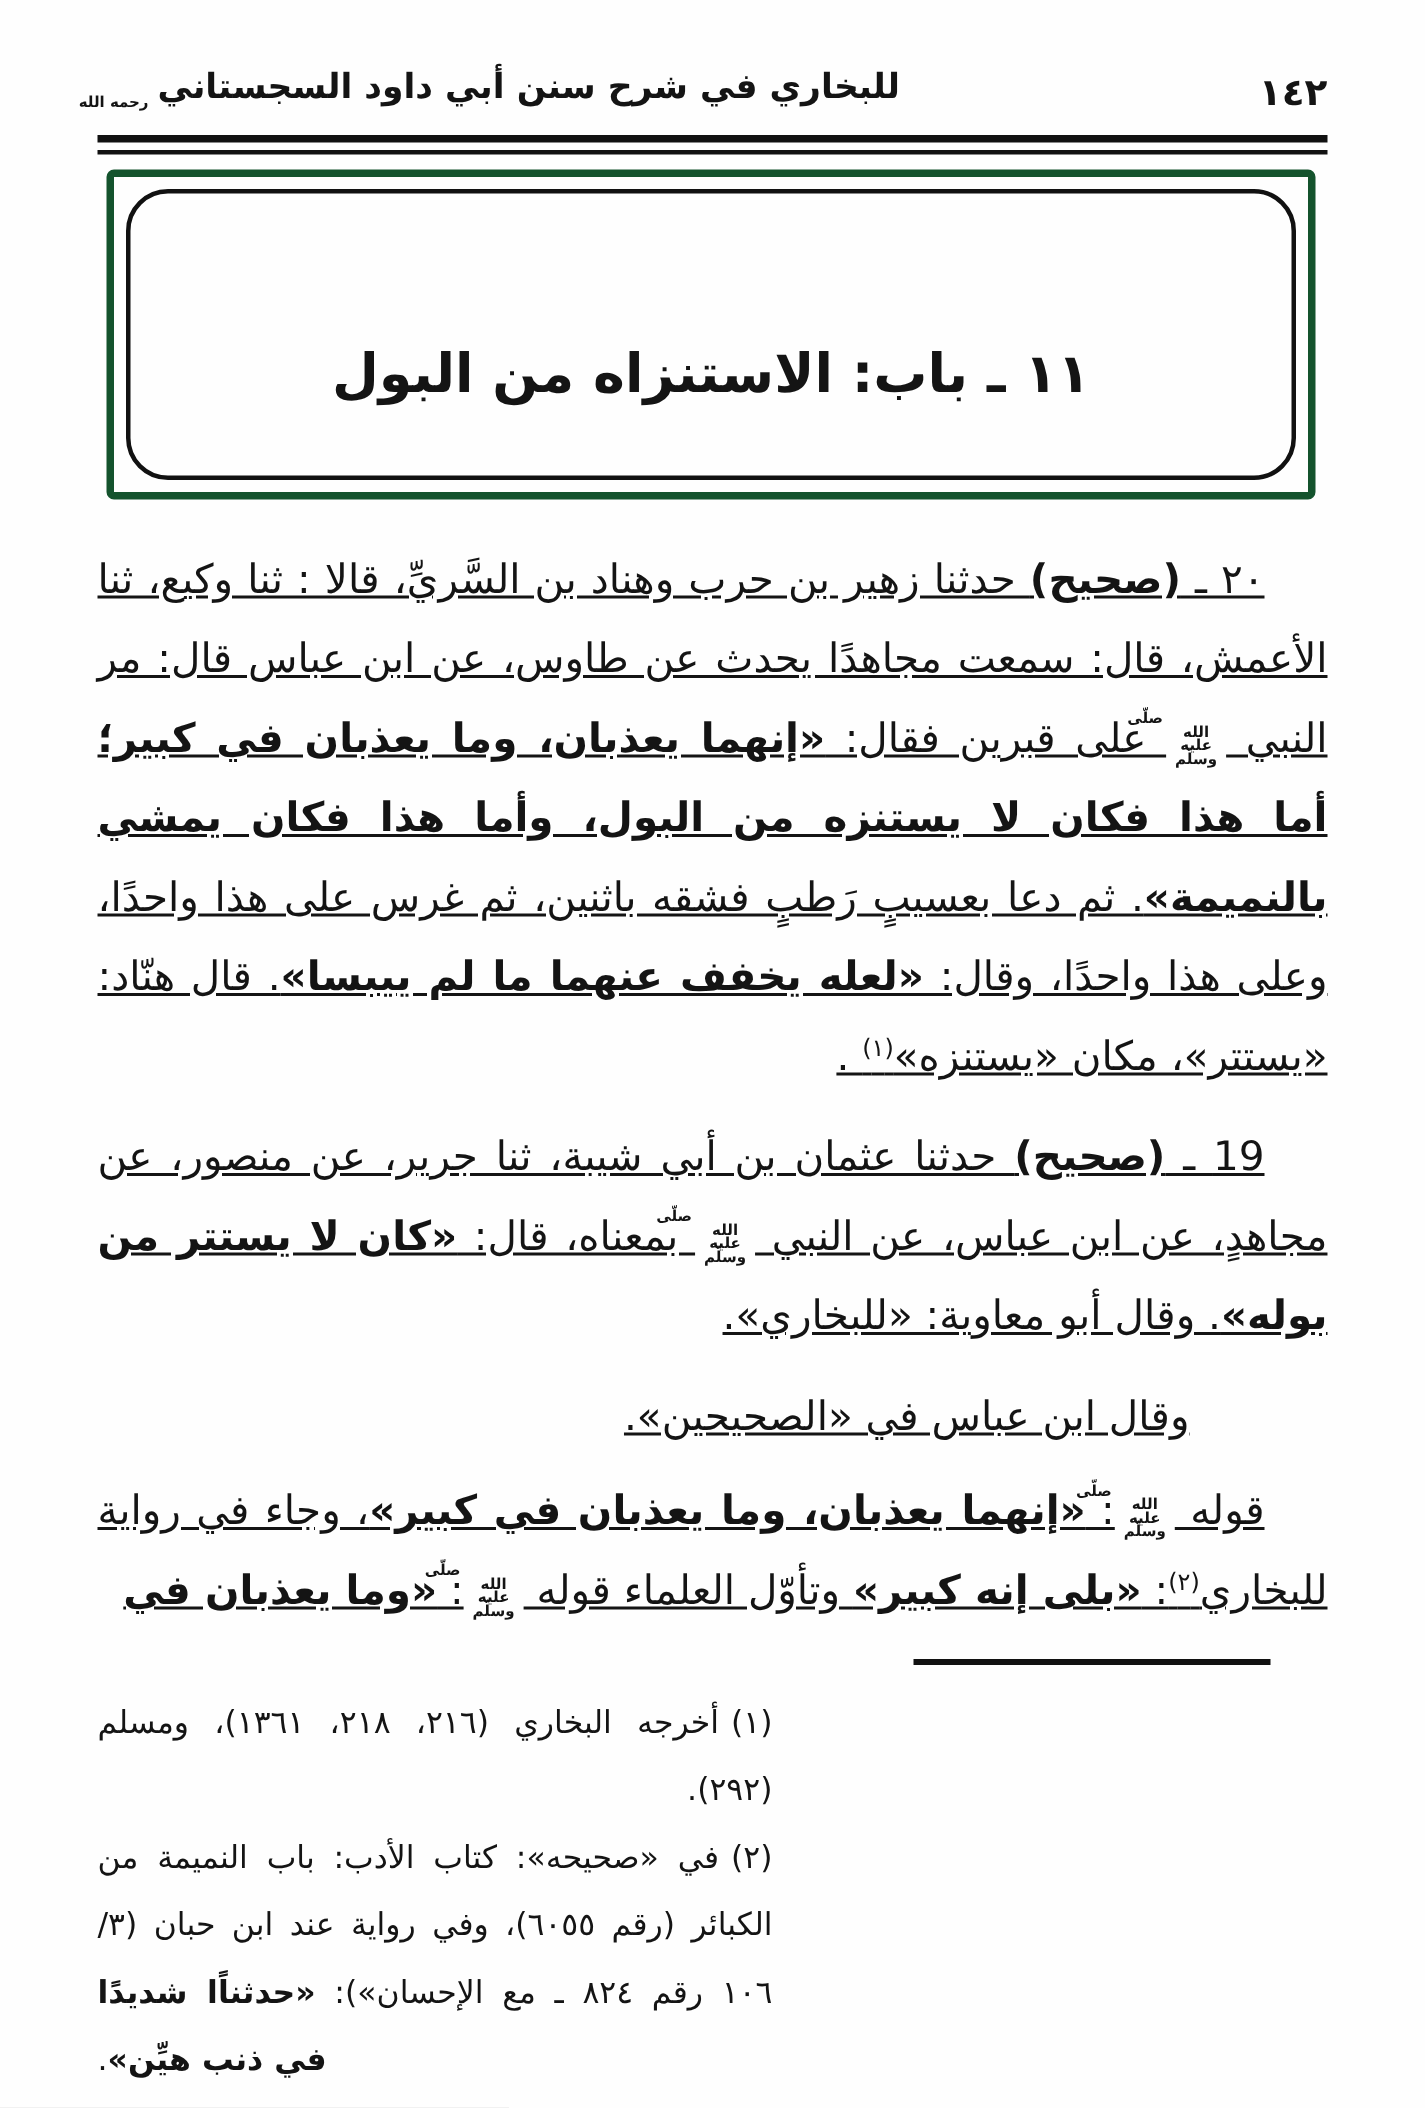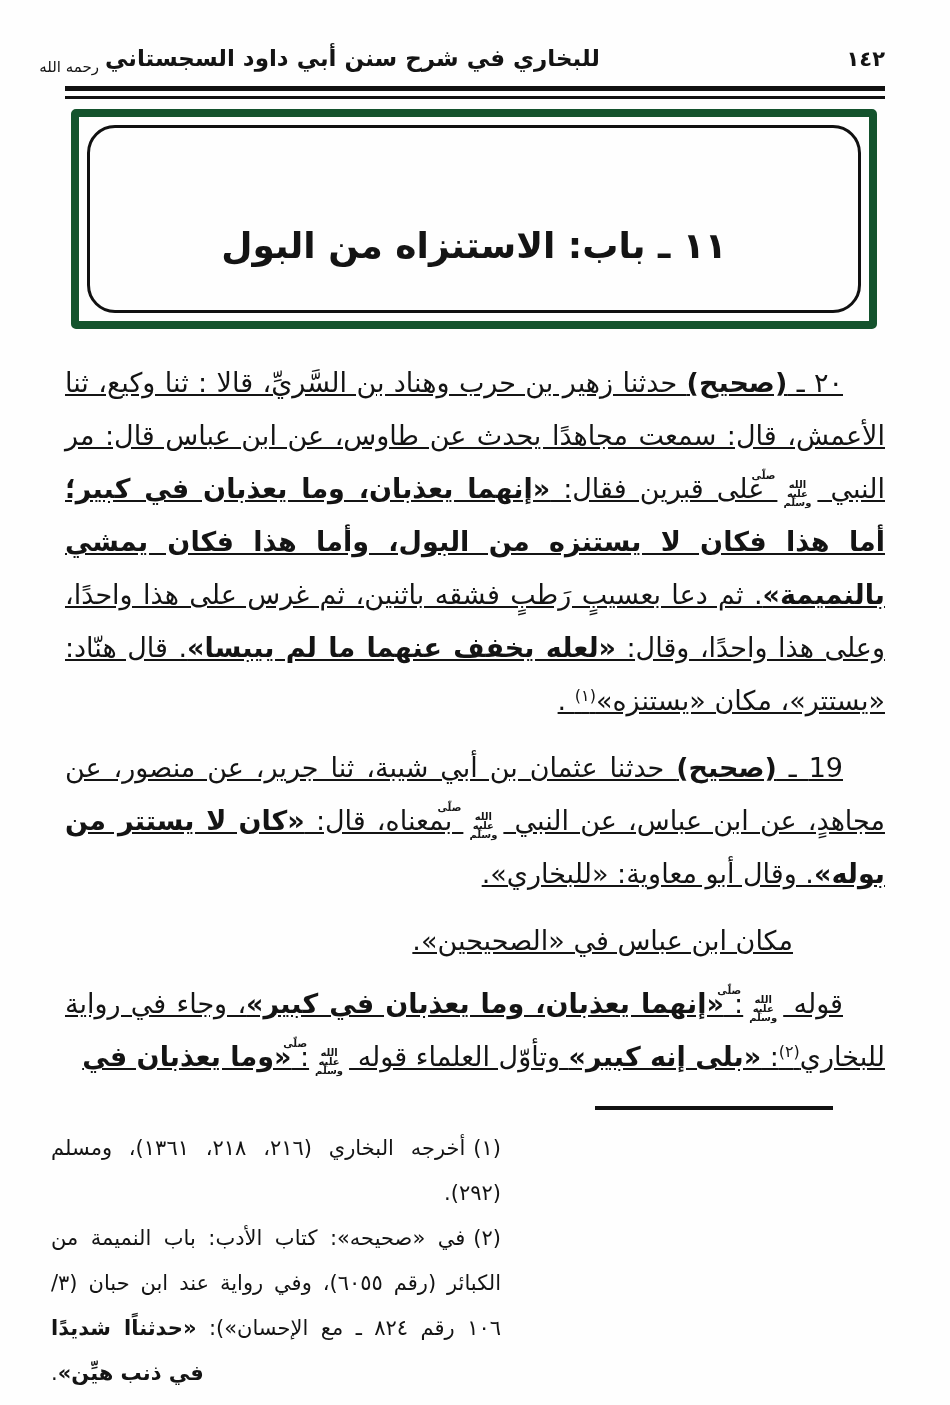--- a/index.html
+++ b/index.html
@@ -11,31 +11,31 @@
     font-family:"DejaVu Sans",sans-serif;
     direction:rtl;
     box-sizing:border-box;
     padding:45px 65px 0 65px;
     overflow:hidden;
   }
   
   .header{display:flex;justify-content:space-between;align-items:flex-start;}
   .header-title{font-size:23px;font-weight:700;letter-spacing:0;white-space:nowrap;}
   .ornament{
-    display:inline-block;width:34px;font-size:15px;line-height:9px;
-    font-weight:400;text-align:left;vertical-align:-6px;margin-right:6px;
+    display:inline-block;width:34px;font-size:10px;line-height:9px;
+    font-weight:700;text-align:left;vertical-align:-6px;margin-right:6px;
   }
-  .page-number{font-size:21px;font-weight:700;margin-left:40px;margin-top:2px;}
+  .page-number{font-size:25px;font-weight:700;margin-left:40px;margin-top:2px;}
   .rules{margin-top:14px;}
   .rule-thick{height:5px;background:#111;}
   .rule-thin{height:3px;background:#111;margin-top:5px;}
   
   .chapter-box{
     margin:10px 8px 0 6px;height:220px;box-sizing:border-box;
-    border:8px solid #14532d;border-radius:5px;padding:8px;
+    border:5px solid #14532d;border-radius:5px;padding:8px;
     background:#fefefe;
   }
   .chapter-inner{
     height:100%;box-sizing:border-box;
     border:3px solid #111;border-radius:28px;
     display:flex;align-items:center;justify-content:center;
   }
   .chapter-title{font-size:36px;font-weight:700;padding-top:52px;}
   
   .body-text{margin-top:27px;font-size:27px;line-height:53px;text-align:justify;}
@@ -43,21 +43,21 @@
   p.hadith{margin-bottom:14px;text-indent:42px;}
   p.note{margin:8px 0 10px;text-indent:92px;text-align:right;}
   p.commentary{text-indent:42px;}
   .b{font-weight:700;}
   sup.fnref{font-size:16px;line-height:0;vertical-align:9px;font-weight:400;}
   .honorific{
     display:inline-block;width:40px;font-size:10px;line-height:9px;
     font-weight:700;text-align:center;vertical-align:-8px;
   }
   
-  .fn-area{position:absolute;top:1106px;right:79px;left:65px;}
+  .fn-area{position:absolute;top:1106px;right:65px;left:65px;}
   .fn-sep{width:238px;height:4px;background:#111;margin-right:38px;}
   .footnotes{
     margin-top:16px;width:450px;margin-left:auto;margin-right:0;
     font-size:21px;line-height:45px;
   }
   .footnotes{margin-right:370px;width:450px;} 
   .footnotes p{margin:0;text-align:justify;}
   .footnotes p.fn-last-left{text-align-last:left;}
   .fn-marker{font-weight:400;margin-left:8px;}
 </style>
@@ -81,21 +81,21 @@
       <div class="chapter-title">١١ ـ باب: الاستنزاه من البول</div>
     </div>
   </div>
 
   <div class="body-text">
 
     <p class="hadith"><span>٢٠ ـ </span><span class="b">(صحيح)</span><span> حدثنا زهير بن حرب وهناد بن السَّريِّ، قالا : ثنا وكيع، ثنا الأعمش، قال: سمعت مجاهدًا يحدث عن طاوس، عن ابن عباس قال: مر النبي </span><span class="honorific">صلّى الله عليه وسلّم</span><span> على قبرين فقال: </span><span class="b">«إنهما يعذبان، وما يعذبان في كبير؛ أما هذا فكان لا يستنزه من البول، وأما هذا فكان يمشي بالنميمة»</span><span>. ثم دعا بعسيبٍ رَطبٍ فشقه باثنين، ثم غرس على هذا واحدًا، وعلى هذا واحدًا، وقال: </span><span class="b">«لعله يخفف عنهما ما لم ييبسا»</span><span>. قال هنّاد: «يستتر»، مكان «يستنزه»</span><sup class="fnref">(١)</sup><span> .</span></p>
 
     <p class="hadith"><span>19 ـ </span><span class="b">(صحيح)</span><span> حدثنا عثمان بن أبي شيبة، ثنا جرير، عن منصور، عن مجاهدٍ، عن ابن عباس، عن النبي </span><span class="honorific">صلّى الله عليه وسلّم</span><span> بمعناه، قال: </span><span class="b">«كان لا يستتر من بوله»</span><span>. وقال أبو معاوية: «للبخاري».</span></p>
 
-    <p class="note">مكان ابن عباس في «الصحيحين».</p>
+    <p class="note">وقال ابن عباس في «الصحيحين».</p>
 
     <p class="commentary"><span>قوله </span><span class="honorific">صلّى الله عليه وسلّم</span><span>: </span><span class="b">«إنهما يعذبان، وما يعذبان في كبير»</span><span>، وجاء في رواية للبخاري</span><sup class="fnref">(٢)</sup><span>: </span><span class="b">«بلى إنه كبير»</span><span> وتأوّل العلماء قوله </span><span class="honorific">صلّى الله عليه وسلّم</span><span>: </span><span class="b">«وما يعذبان في</span></p>
   </div>
 
   <div class="fn-area">
     <div class="fn-sep"></div>
     <div class="footnotes">
       <p><span class="fn-marker">(١)</span><span>أخرجه البخاري (٢١٦، ٢١٨، ١٣٦١)، ومسلم (٢٩٢).</span></p>
       <p class="fn-last-left"><span class="fn-marker">(٢)</span><span>في «صحيحه»: كتاب الأدب: باب النميمة من الكبائر (رقم ٦٠٥٥)، وفي رواية عند ابن حبان (٣/ ١٠٦ رقم ٨٢٤ ـ مع الإحسان»): </span><span class="b">«حدثناًا شديدًا في ذنب هيِّن»</span><span>.</span></p>
     </div>

